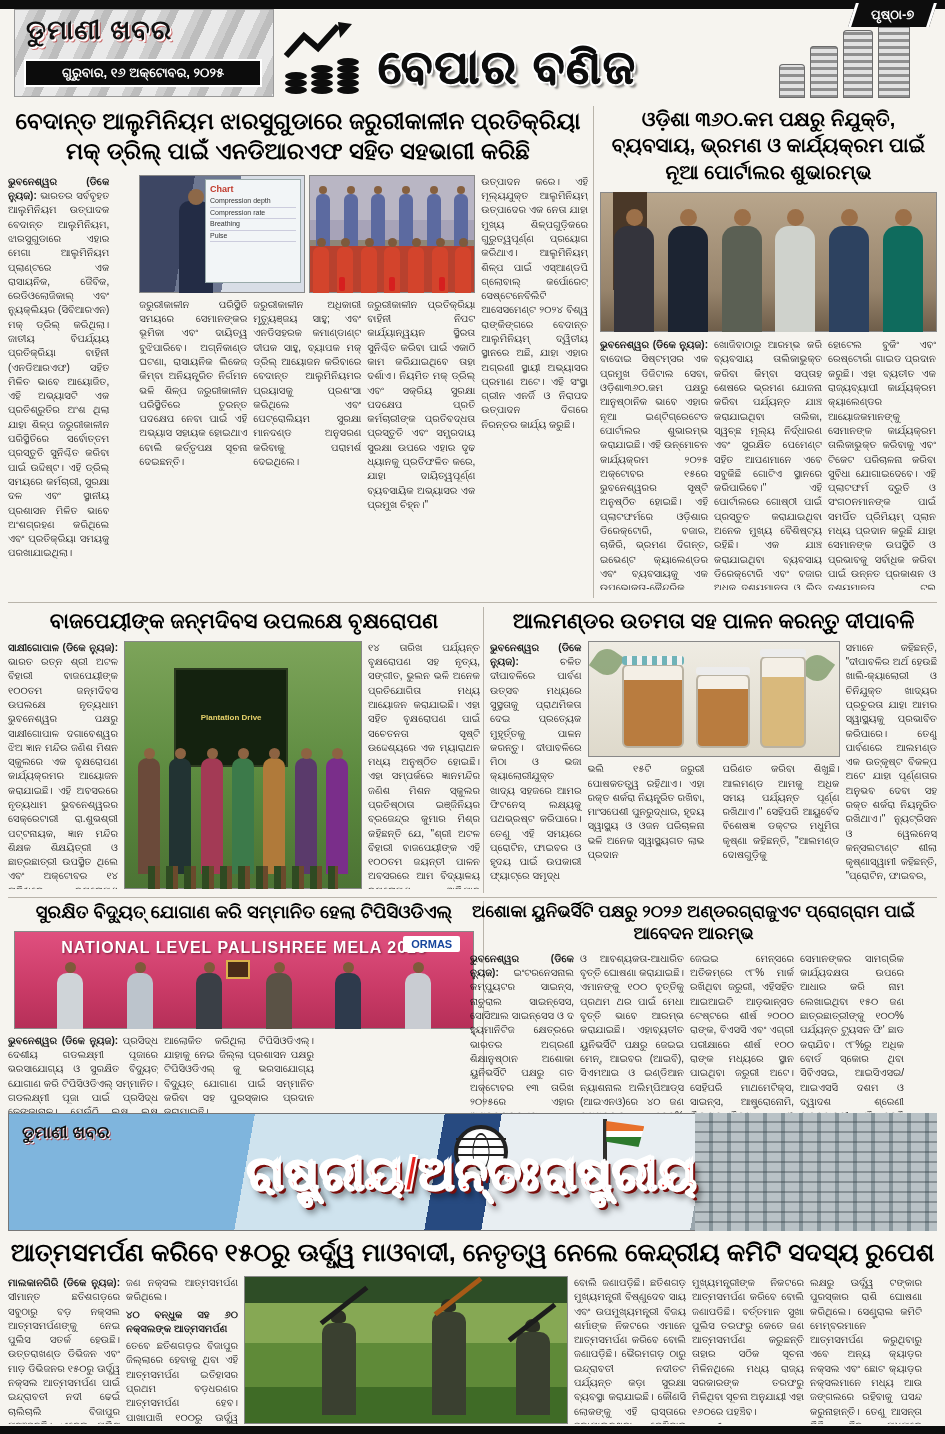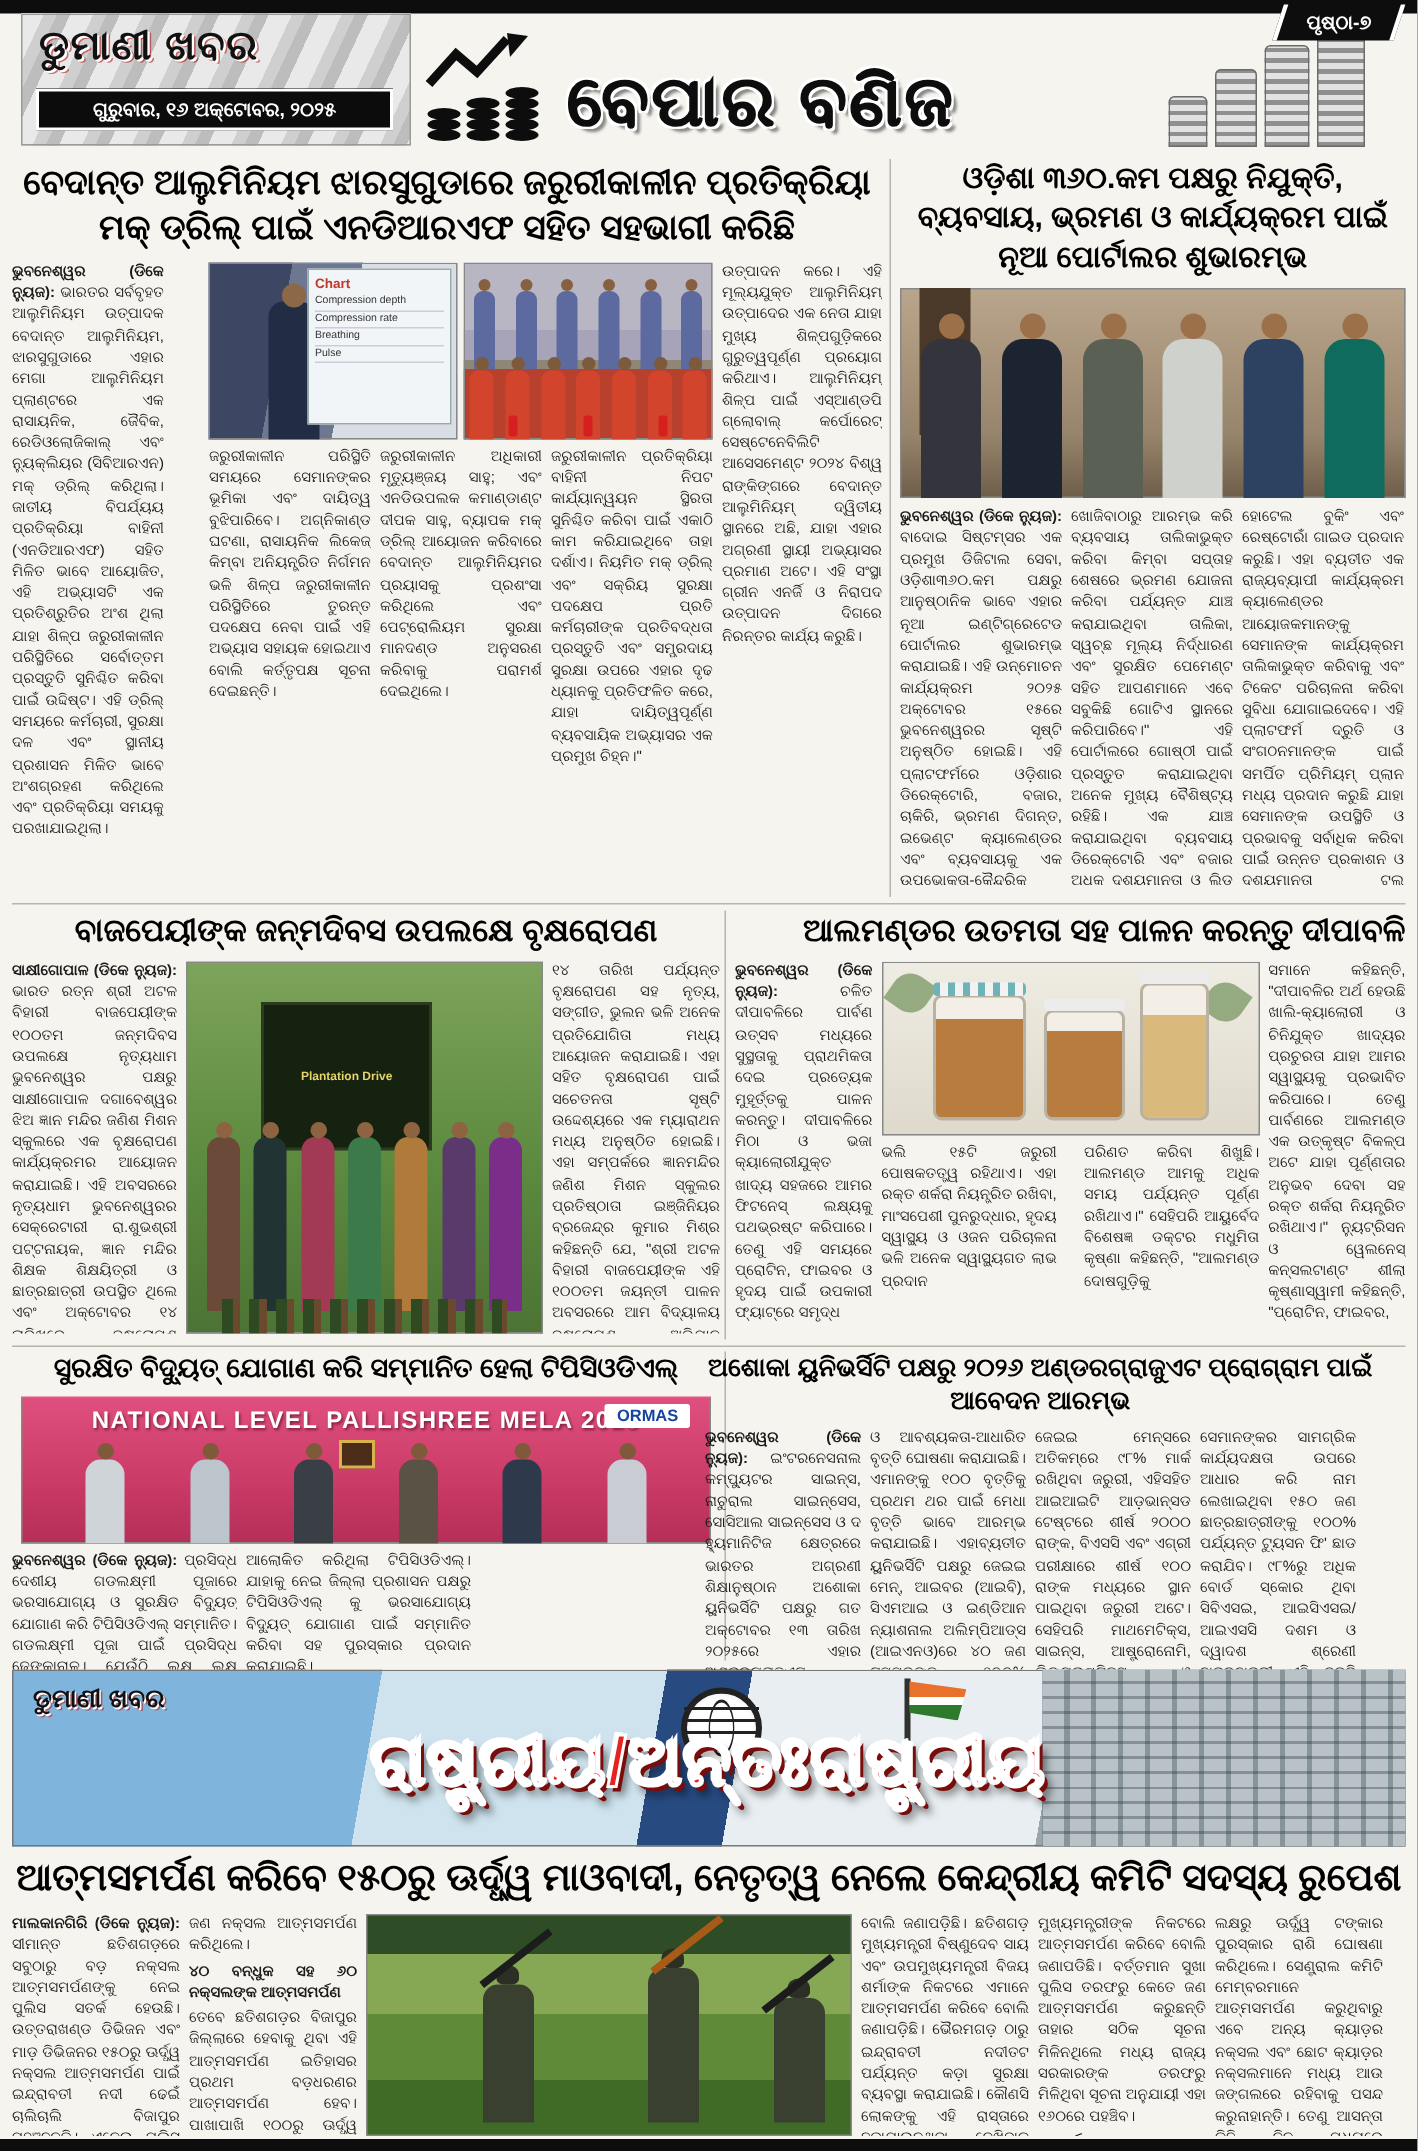--- a/index.html
+++ b/index.html
@@ -201,21 +201,21 @@
                 <i></i>
                 <i></i>
               </div>
             <div class="ext" style="left:18%;"></div>
             <div class="ext" style="left:48%;"></div>
             <div class="ext" style="left:78%;"></div>
           </div>
         </div>
         <div style="display:flex;gap:6px;margin-top:5px;">
           <div class="body-col" style="width:108px;height:272px;">ଜରୁରୀକାଳୀନ ପରିସ୍ଥିତି ସମୟରେ ସେମାନଙ୍କର ଭୂମିକା ଏବଂ ଦାୟିତ୍ୱ ବୁଝିପାରିବେ। ଅଗ୍ନିକାଣ୍ଡ ଘଟଣା, ରାସାୟନିକ ଲିକେଜ୍ କିମ୍ବା ଅନିୟନ୍ତ୍ରିତ ନିର୍ଗମନ ଭଳି ଶିଳ୍ପ ଜରୁରୀକାଳୀନ ପରିସ୍ଥିତିରେ ତୁରନ୍ତ ପଦକ୍ଷେପ ନେବା ପାଇଁ ଏହି ଅଭ୍ୟାସ ସହାୟକ ହୋଇଥାଏ ବୋଲି କର୍ତ୍ତୃପକ୍ଷ ସୂଚନା ଦେଇଛନ୍ତି।</div>
-          <div class="body-col" style="width:108px;height:272px;">ଜରୁରୀକାଳୀନ ଅଧିକାରୀ ମୃତ୍ୟୁଞ୍ଜୟ ସାହୁ; ଏବଂ ଏନଡିଉପଲକ କମାଣ୍ଡାଣ୍ଟ ଦୀପକ ସାହୁ, ବ୍ୟାପକ ମକ୍ ଡ୍ରିଲ୍ ଆୟୋଜନ କରିବାରେ ବେଦାନ୍ତ ଆଲୁମିନିୟମର ପ୍ରୟାସକୁ ପ୍ରଶଂସା କରିଥିଲେ ଏବଂ ପେଟ୍ରୋଲିୟମ ସୁରକ୍ଷା ମାନଦଣ୍ଡ ଅନୁସରଣ କରିବାକୁ ପରାମର୍ଶ ଦେଇଥିଲେ।</div>
+          <div class="body-col" style="width:108px;height:272px;">ଜରୁରୀକାଳୀନ ଅଧିକାରୀ ମୃତ୍ୟୁଞ୍ଜୟ ସାହୁ; ଏବଂ ଏନଡିସହରକ କମାଣ୍ଡାଣ୍ଟ ଦୀପକ ସାହୁ, ବ୍ୟାପକ ମକ୍ ଡ୍ରିଲ୍ ଆୟୋଜନ କରିବାରେ ବେଦାନ୍ତ ଆଲୁମିନିୟମର ପ୍ରୟାସକୁ ପ୍ରଶଂସା କରିଥିଲେ ଏବଂ ପେଟ୍ରୋଲିୟମ ସୁରକ୍ଷା ମାନଦଣ୍ଡ ଅନୁସରଣ କରିବାକୁ ପରାମର୍ଶ ଦେଇଥିଲେ।</div>
           <div class="body-col" style="width:108px;height:272px;">ଜରୁରୀକାଳୀନ ପ୍ରତିକ୍ରିୟା ବାହିନୀ ନିପଟ କାର୍ଯ୍ୟାନ୍ୱୟନ ସ୍ଥିରତା ସୁନିଶ୍ଚିତ କରିବା ପାଇଁ ଏକାଠି କାମ କରିଯାଇଥିବେ ତାହା ଦର୍ଶାଏ। ନିୟମିତ ମକ୍ ଡ୍ରିଲ୍ ଏବଂ ସକ୍ରିୟ ସୁରକ୍ଷା ପଦକ୍ଷେପ ପ୍ରତି କର୍ମଚାରୀଙ୍କ ପ୍ରତିବଦ୍ଧତା ପ୍ରସ୍ତୁତି ଏବଂ ସମ୍ପ୍ରଦାୟ ସୁରକ୍ଷା ଉପରେ ଏହାର ଦୃଢ ଧ୍ୟାନକୁ ପ୍ରତିଫଳିତ କରେ, ଯାହା ଦାୟିତ୍ୱପୂର୍ଣ୍ଣ ବ୍ୟବସାୟିକ ଅଭ୍ୟାସର ଏକ ପ୍ରମୁଖ ଚିହ୍ନ।"</div>
         </div>
       </div>
       <div class="body-col" style="width:118px;height:400px;">ଉତ୍ପାଦନ କରେ। ଏହି ମୂଲ୍ୟଯୁକ୍ତ ଆଲୁମିନିୟମ୍ ଉତ୍ପାଦେର ଏକ ନେତା ଯାହା ମୁଖ୍ୟ ଶିଳ୍ପଗୁଡ଼ିକରେ ଗୁରୁତ୍ୱପୂର୍ଣ୍ଣ ପ୍ରୟୋଗ କରିଥାଏ। ଆଲୁମିନିୟମ୍ ଶିଳ୍ପ ପାଇଁ ଏସ୍ଆଣ୍ଡପି ଗ୍ଲୋବାଲ୍ କର୍ପୋରେଟ୍ ସେଷ୍ଟେନେବିଲିଟି ଆସେସମେଣ୍ଟ ୨୦୨୪ ବିଶ୍ୱ ରାଙ୍କିଙ୍ଗରେ ବେଦାନ୍ତ ଆଲୁମିନିୟମ୍ ଦ୍ୱିତୀୟ ସ୍ଥାନରେ ଅଛି, ଯାହା ଏହାର ଅଗ୍ରଣୀ ସ୍ଥାୟୀ ଅଭ୍ୟାସର ପ୍ରମାଣ ଅଟେ। ଏହି ସଂସ୍ଥା ଗ୍ରୀନ ଏନର୍ଜି ଓ ନିରାପଦ ଉତ୍ପାଦନ ଦିଗରେ ନିରନ୍ତର କାର୍ଯ୍ୟ କରୁଛି।</div>
     </div>
   </div>
 
   <div class="vrule" style="left:593px;top:106px;height:492px;"></div>
 
   <div style="position:absolute;left:600px;top:106px;width:337px;">
@@ -263,22 +263,22 @@
         </div>
         <div class="saplings"></div>
       </div>
       <div class="body-col" style="width:112px;height:248px;">୧୪ ତାରିଖ ପର୍ଯ୍ୟନ୍ତ ବୃକ୍ଷରୋପଣ ସହ ନୃତ୍ୟ, ସଙ୍ଗୀତ, ଭୁଲନ ଭଳି ଅନେକ ପ୍ରତିଯୋଗିତା ମଧ୍ୟ ଆୟୋଜନ କରାଯାଇଛି। ଏହା ସହିତ ବୃକ୍ଷରୋପଣ ପାଇଁ ସଚେତନତା ସୃଷ୍ଟି ଉଦ୍ଦେଶ୍ୟରେ ଏକ ମ୍ୟାରାଥନ ମଧ୍ୟ ଅନୁଷ୍ଠିତ ହୋଇଛି। ଏହା ସମ୍ପର୍କରେ ଜ୍ଞାନମନ୍ଦିର ଜଣିଶ ମିଶନ ସ୍କୁଲର ପ୍ରତିଷ୍ଠାତା ଇଞ୍ଜିନିୟର ବ୍ରଜେନ୍ଦ୍ର କୁମାର ମିଶ୍ର କହିଛନ୍ତି ଯେ, "ଶ୍ରୀ ଅଟଳ ବିହାରୀ ବାଜପେୟୀଙ୍କ ଏହି ୧୦୦ତମ ଜୟନ୍ତୀ ପାଳନ ଅବସରରେ ଆମ ବିଦ୍ୟାଳୟ ବୃକ୍ଷରୋପଣ ଅଭିଯାନ ଚଳାଇଛି।"</div>
     </div>
   </div>
 
   <div class="vrule" style="left:483px;top:607px;height:286px;"></div>
 
   <div style="position:absolute;left:490px;top:607px;width:447px;">
-    <div class="hl" style="font-size:21px;text-align:right;">ଆଲମଣ୍ଡର ଉତମତା ସହ ପାଳନ କରନ୍ତୁ ଦୀପାବଳି</div>
-    <div style="display:flex;gap:6px;margin-top:6px;">
+    <div class="hl" style="font-size:21px;">ଆଲମଣ୍ଡର ଉତମତା ସହ ପାଳନ କରନ୍ତୁ ଦୀପାବଳି</div>
+    <div style="display:flex;gap:6px;margin-top:6px;align-items:center;">
       <div class="body-col" style="width:92px;height:250px;">
         <span class="byline">ଭୁବନେଶ୍ୱର (ଡିକେ ନ୍ୟୁଜ):</span>
         <span>ଚଳିତ ଦୀପାବଳିରେ ପାର୍ବଣ ଉତ୍ସବ ମଧ୍ୟରେ ସୁସ୍ଥତାକୁ ପ୍ରାଥମିକତା ଦେଇ ପ୍ରତ୍ୟେକ ମୁହୂର୍ତ୍ତକୁ ପାଳନ କରନ୍ତୁ। ଦୀପାବଳିରେ ମିଠା ଓ ଭଜା କ୍ୟାଲୋରୀଯୁକ୍ତ ଖାଦ୍ୟ ସହଜରେ ଆମର ଫିଟନେସ୍ ଲକ୍ଷ୍ୟକୁ ପଥଭ୍ରଷ୍ଟ କରିପାରେ। ତେଣୁ ଏହି ସମୟରେ ପ୍ରୋଟିନ, ଫାଇବର ଓ ହୃଦୟ ପାଇଁ ଉପକାରୀ ଫ୍ୟାଟ୍‌ରେ ସମୃଦ୍ଧ</span>
       </div>
       <div style="width:252px;">
         <div class="photo ph-jars" style="width:252px;height:116px;">
           <div class="sprig" style="left:6px;top:8px;"></div>
           <div class="sprig" style="right:10px;top:14px;"></div>
           <div class="jar lid1" style="left:34px;width:58px;height:80px;"></div>
           <div class="jar lid2" style="left:108px;width:50px;height:70px;"></div>

